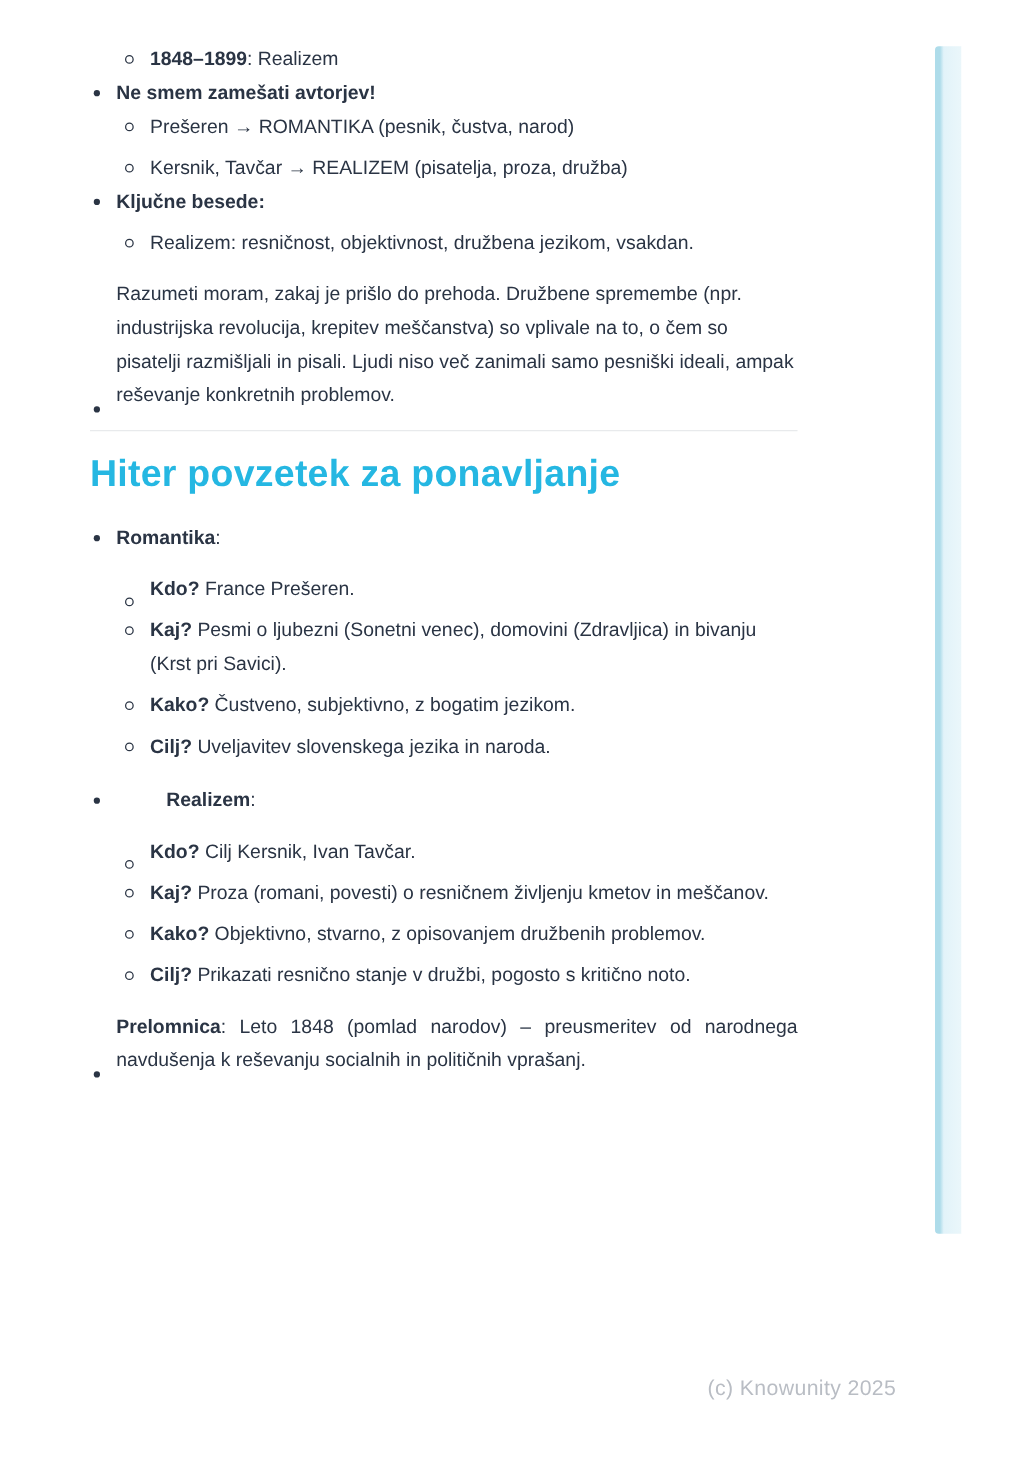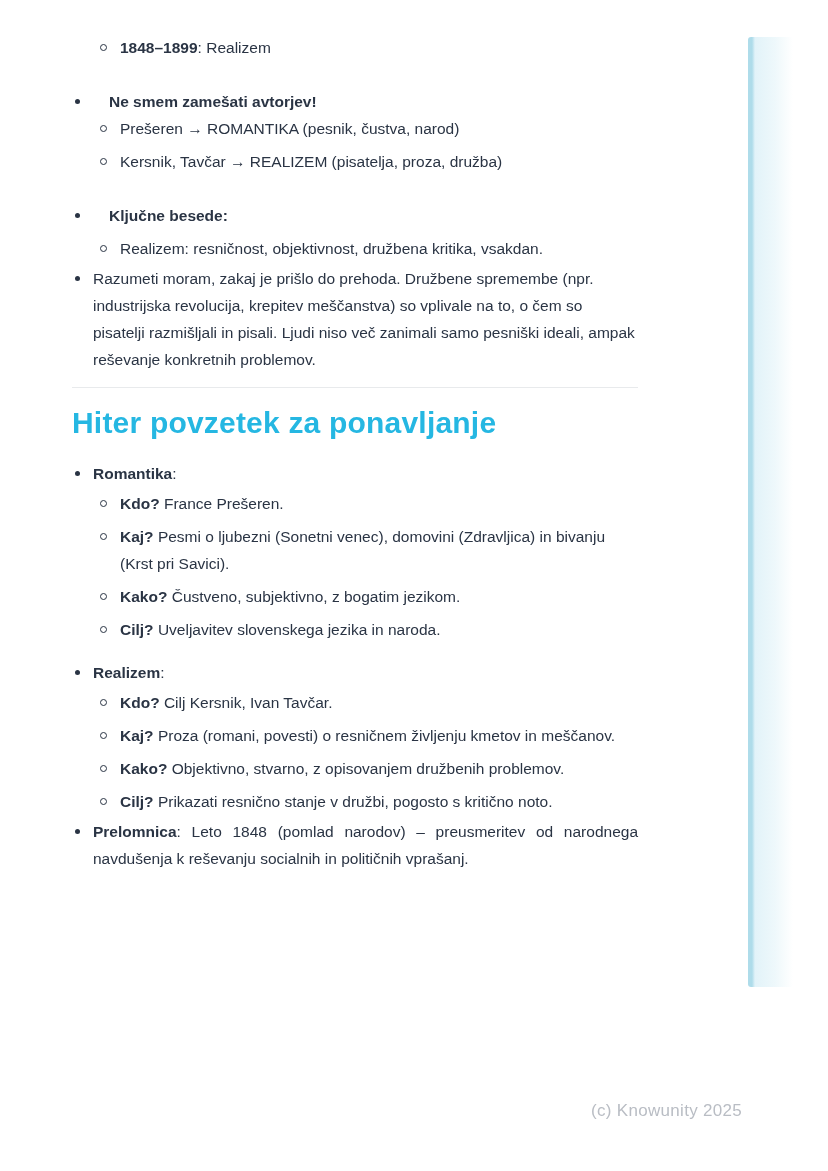--- a/index.html
+++ b/index.html
@@ -3,21 +3,20 @@
 <meta charset="utf-8">
 <style>
   html,body{margin:0;padding:0;background:#ffffff;}
   .page{
     position:relative;
     width:769px;height:1171px;
     background:#ffffff;
     font-family:"Liberation Sans",sans-serif;
     color:#2a3444;
     overflow:hidden;
-    padding-left:25px;
   }
   .content{position:absolute;left:72px;top:0;width:566px;padding-top:34px;}
   .row{display:flex;align-items:flex-start;}
   .l2{margin-left:28px;}
   .m1{flex:0 0 21px;padding-top:11px;}
   .m1 .dot{display:block;width:5px;height:5px;border-radius:50%;background:#2a3444;margin-left:3px;}
   .m2{flex:0 0 20px;padding-top:10px;}
   .m2 .ring{display:block;width:5px;height:5px;border:1.5px solid #2a3444;border-radius:50%;}
   .txt{margin:0;font-size:15.5px;line-height:27px;flex:1;}
   .txt b{font-weight:700;}
@@ -33,22 +32,22 @@
     font-size:17px;letter-spacing:0.3px;color:#b9bdc4;
   }
   .accent-strip{
     position:absolute;left:748px;top:37px;width:45px;height:950px;
     border-radius:3px;
     background:linear-gradient(to right,
       #aedcea 0px,#aedcea 4px,
       #e2f3f9 7px,#eef8fb 60%,#ffffff 100%);
   }
   
-  .mt0{margin-top:0;} .mt6{margin-top:6px;} .mt14{margin-top:3px;}
-  .mt16{margin-top:16px;} .mt17{margin-top:27px;gap:16px;} .mt20{margin-top:20px;}
+  .mt0{margin-top:0;} .mt6{margin-top:6px;} .mt14{margin-top:14px;align-items:flex-end;}
+  .mt16{margin-top:16px;gap:40px;} .mt17{margin-top:0;} .mt20{margin-top:20px;}
 </style>
 </head>
 <body>
 
 <div class="page">
 
   <div class="accent-strip"></div>
 
   <div class="content">
 
@@ -81,21 +80,21 @@
     <div class="row mt17">
       <span class="m1">
           <span class="dot"></span>
         </span>
       <p class="txt"><b>Ključne besede:</b></p>
     </div>
     <div class="row l2 mt6">
       <span class="m2">
           <span class="ring"></span>
         </span>
-      <p class="txt">Realizem: resničnost, objektivnost, družbena kritika, vsakdan.</p>
+      <p class="txt">Realizem: resničnost, objektivnost, družbena jezikom, vsakdan.</p>
     </div>
 
     <div class="row mt14">
       <span class="m1">
           <span class="dot"></span>
         </span>
       <p class="txt">Razumeti moram, zakaj je prišlo do prehoda. Družbene spremembe (npr. industrijska revolucija, krepitev meščanstva) so vplivale na to, o čem so pisatelji razmišljali in pisali. Ljudi niso več zanimali samo pesniški ideali, ampak reševanje konkretnih problemov.</p>
     </div>
 
     <div class="divider"></div>

